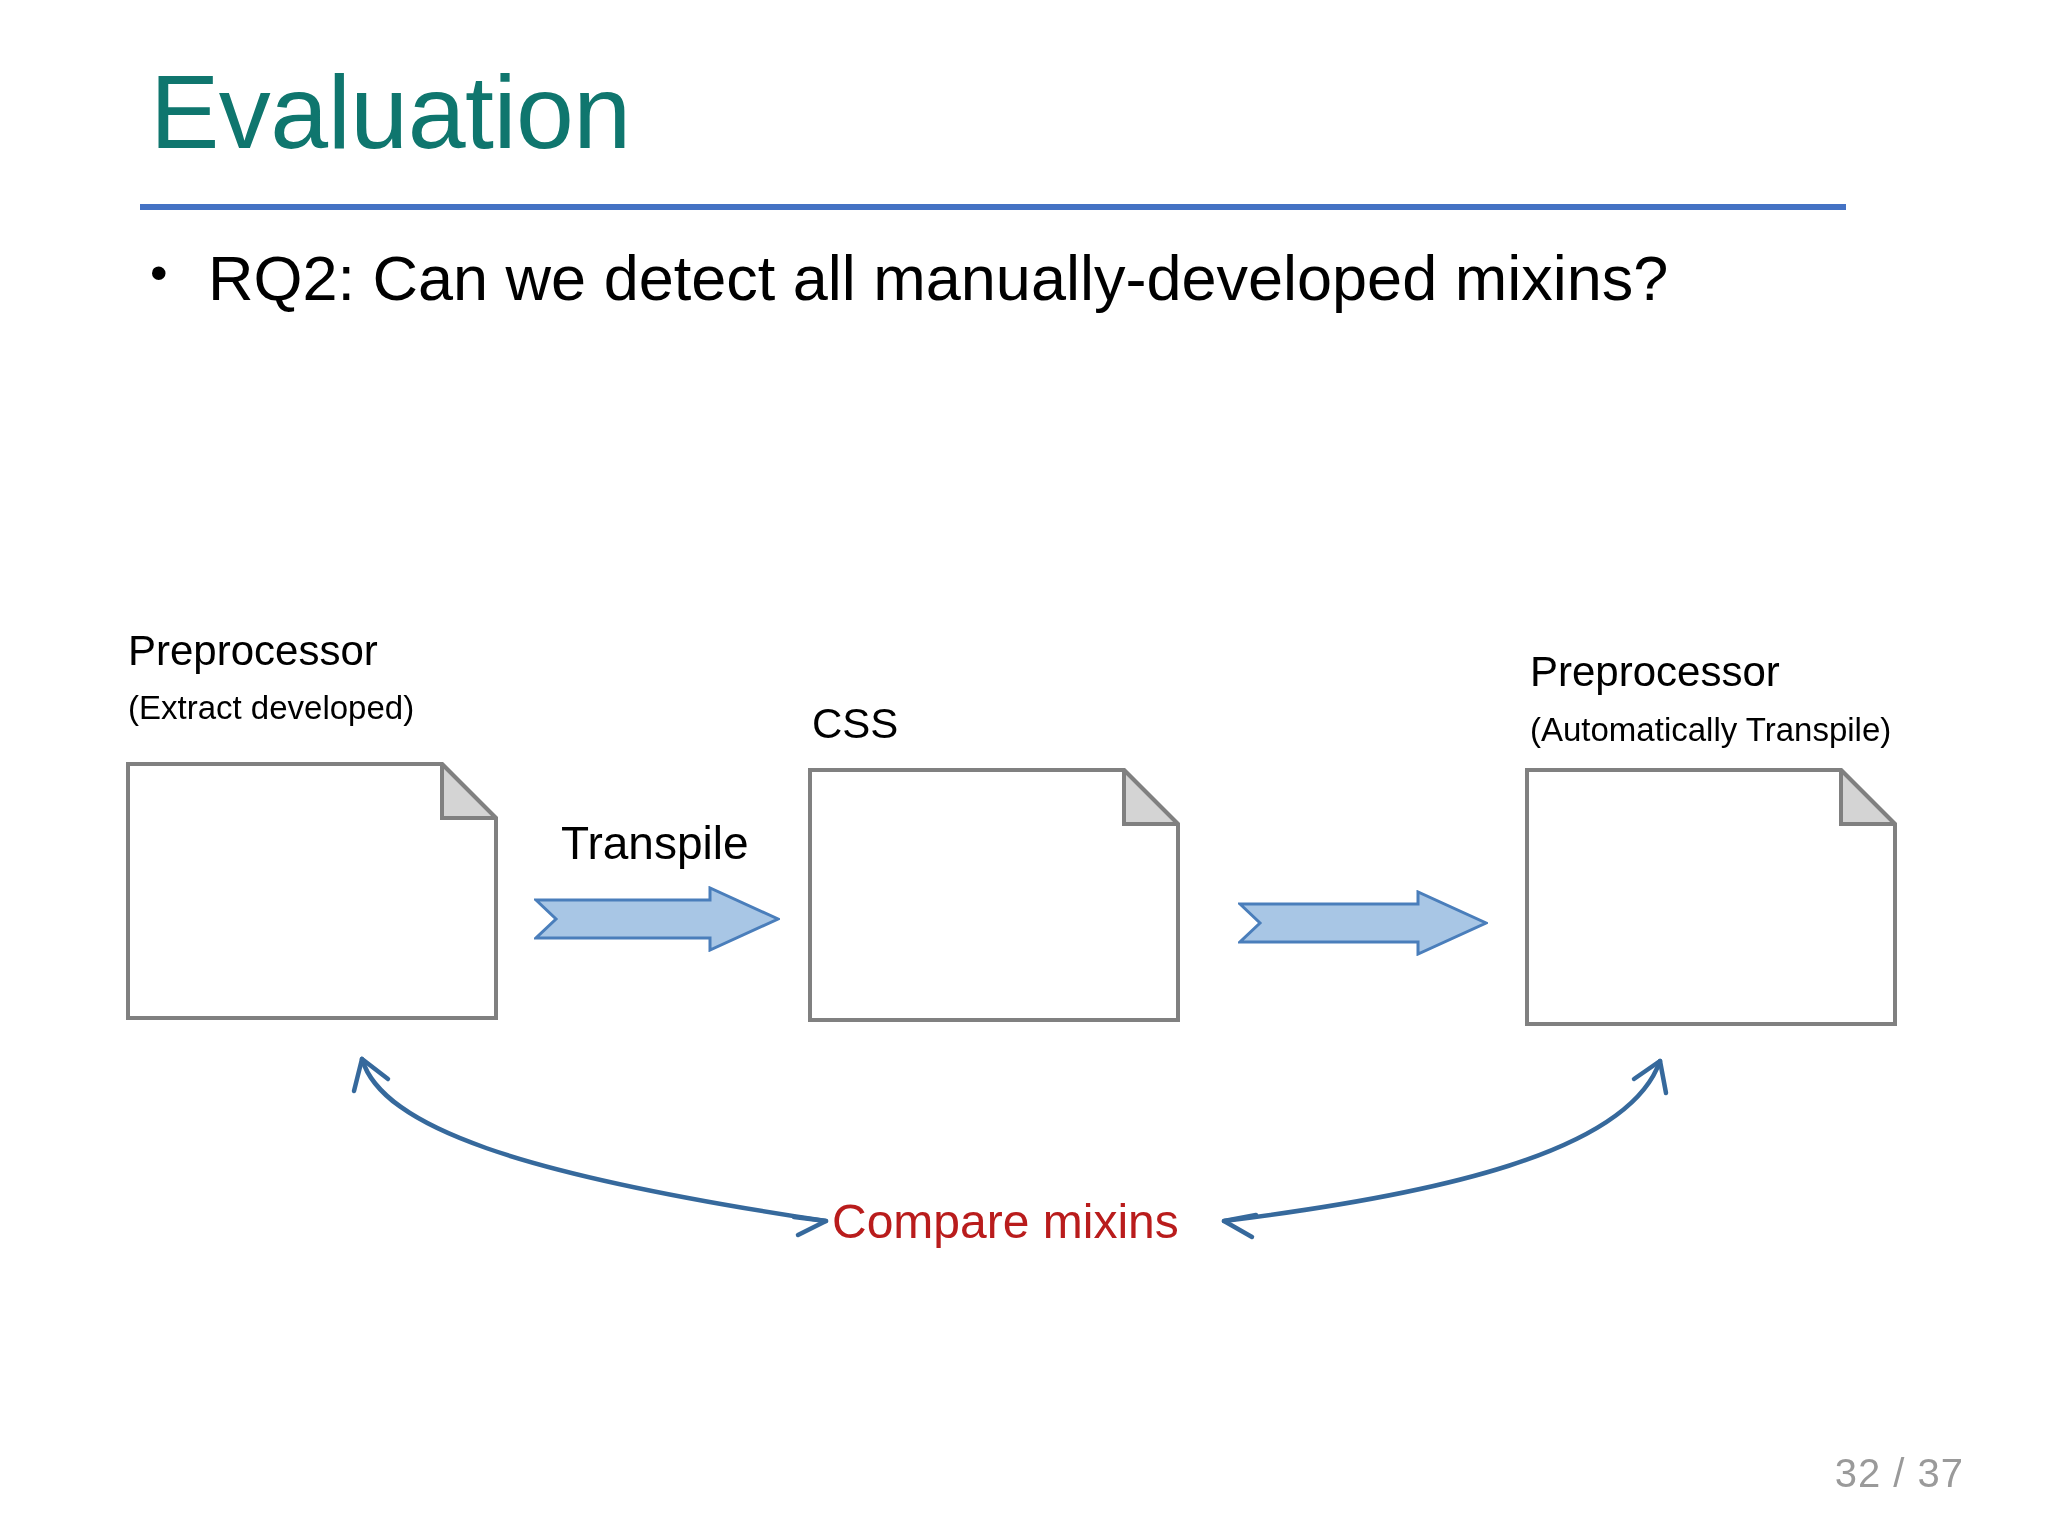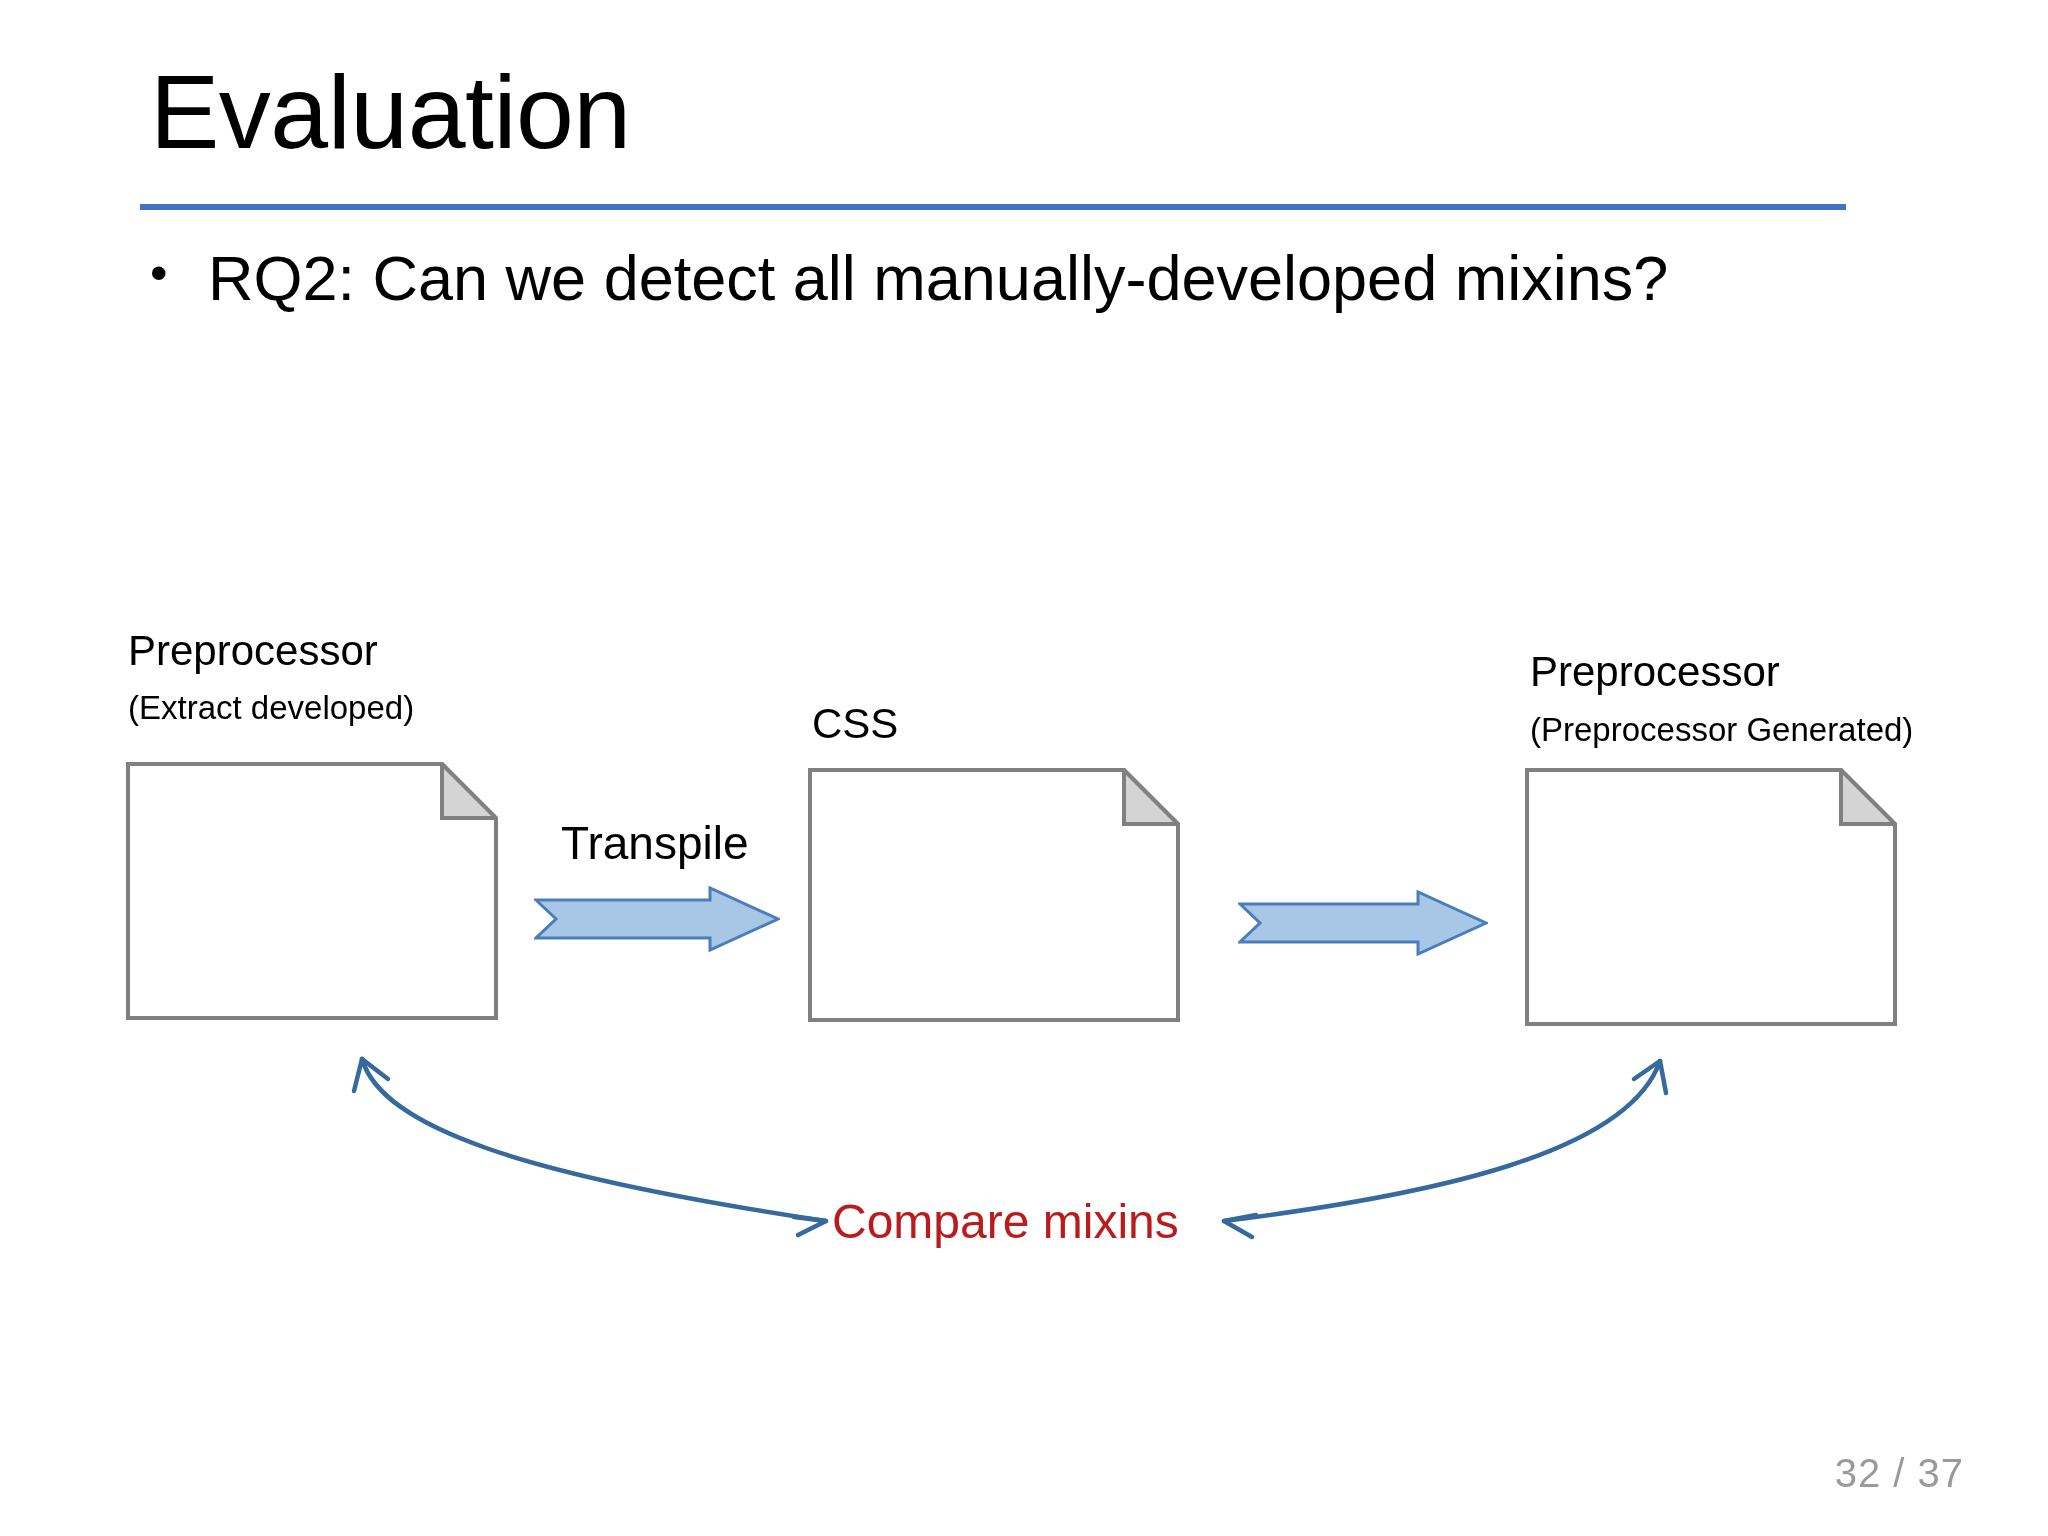--- a/index.html
+++ b/index.html
@@ -20,21 +20,21 @@
 
   
   #slide-title {
     position: absolute;
     left: 150px;
     top: 58px;
     font-size: 104px;
     line-height: 1.05;
     font-weight: 400;
     letter-spacing: -0.5px;
-    color: #000000;
+    color: #0f766e;
     white-space: nowrap;
   }
   #title-rule {
     position: absolute;
     left: 140px;
     top: 204px;
     width: 1706px;
     height: 6px;
     background: #4472c4;
   }
@@ -168,21 +168,21 @@
     </div>
 
 
     <div class="block-arrow" style="left:1238px; top:890px;">
       <svg width="250" height="66" viewBox="0 0 250 66" xmlns="http://www.w3.org/2000/svg">
         <path d="M2,14 L22,33 L2,52 L180,52 L180,64 L248,33 L180,2 L180,14 Z" fill="#a8c6e5" stroke="#4a7ebb" stroke-width="3" stroke-linejoin="miter"></path>
       </svg>
     </div>
 
     <div class="node-caption caption-main" style="left:1530px; top:648px;">Preprocessor</div>
-    <div class="node-caption caption-sub" style="left:1530px; top:710px;">(Preprocessor Generated)</div>
+    <div class="node-caption caption-sub" style="left:1530px; top:710px;">(Automatically Transpile)</div>
 
     <div class="doc-shape" style="left:1525px; top:768px;">
       <svg width="372" height="258" viewBox="0 0 372 258" xmlns="http://www.w3.org/2000/svg">
         <path d="M2,2 L316,2 L370,56 L370,256 L2,256 Z" fill="#ffffff" stroke="#808080" stroke-width="4" stroke-linejoin="miter"></path>
         <path d="M316,2 L316,56 L370,56 Z" fill="#d4d4d4" stroke="#808080" stroke-width="4" stroke-linejoin="miter"></path>
       </svg>
     </div>
 
     <div class="curve-arrow" style="left:330px; top:1035px;">
       <svg width="510" height="210" viewBox="0 0 510 210" xmlns="http://www.w3.org/2000/svg">

